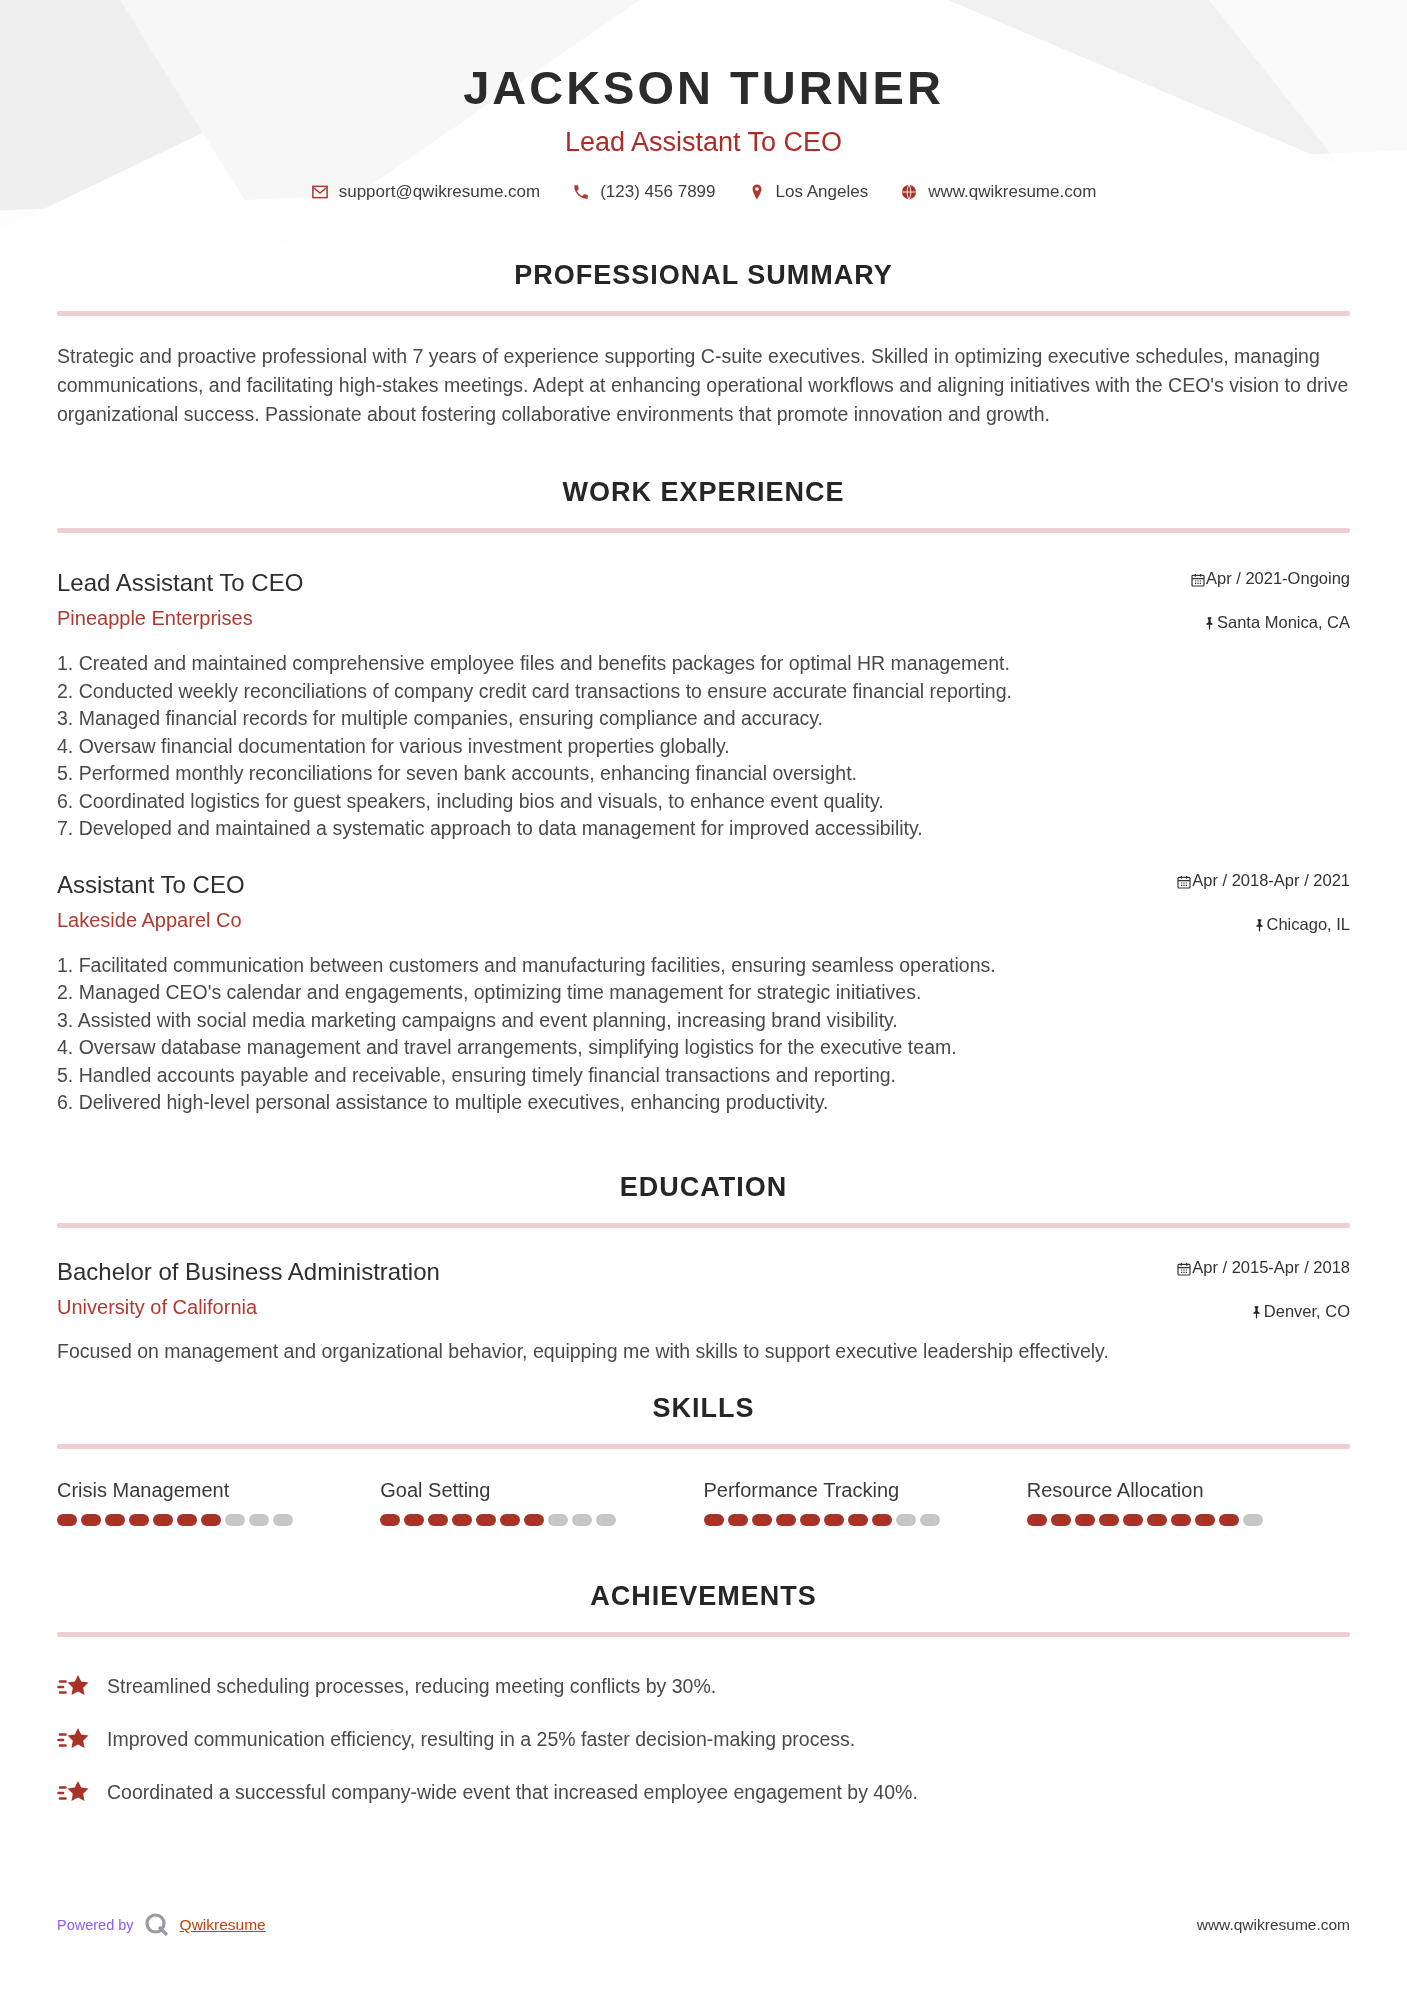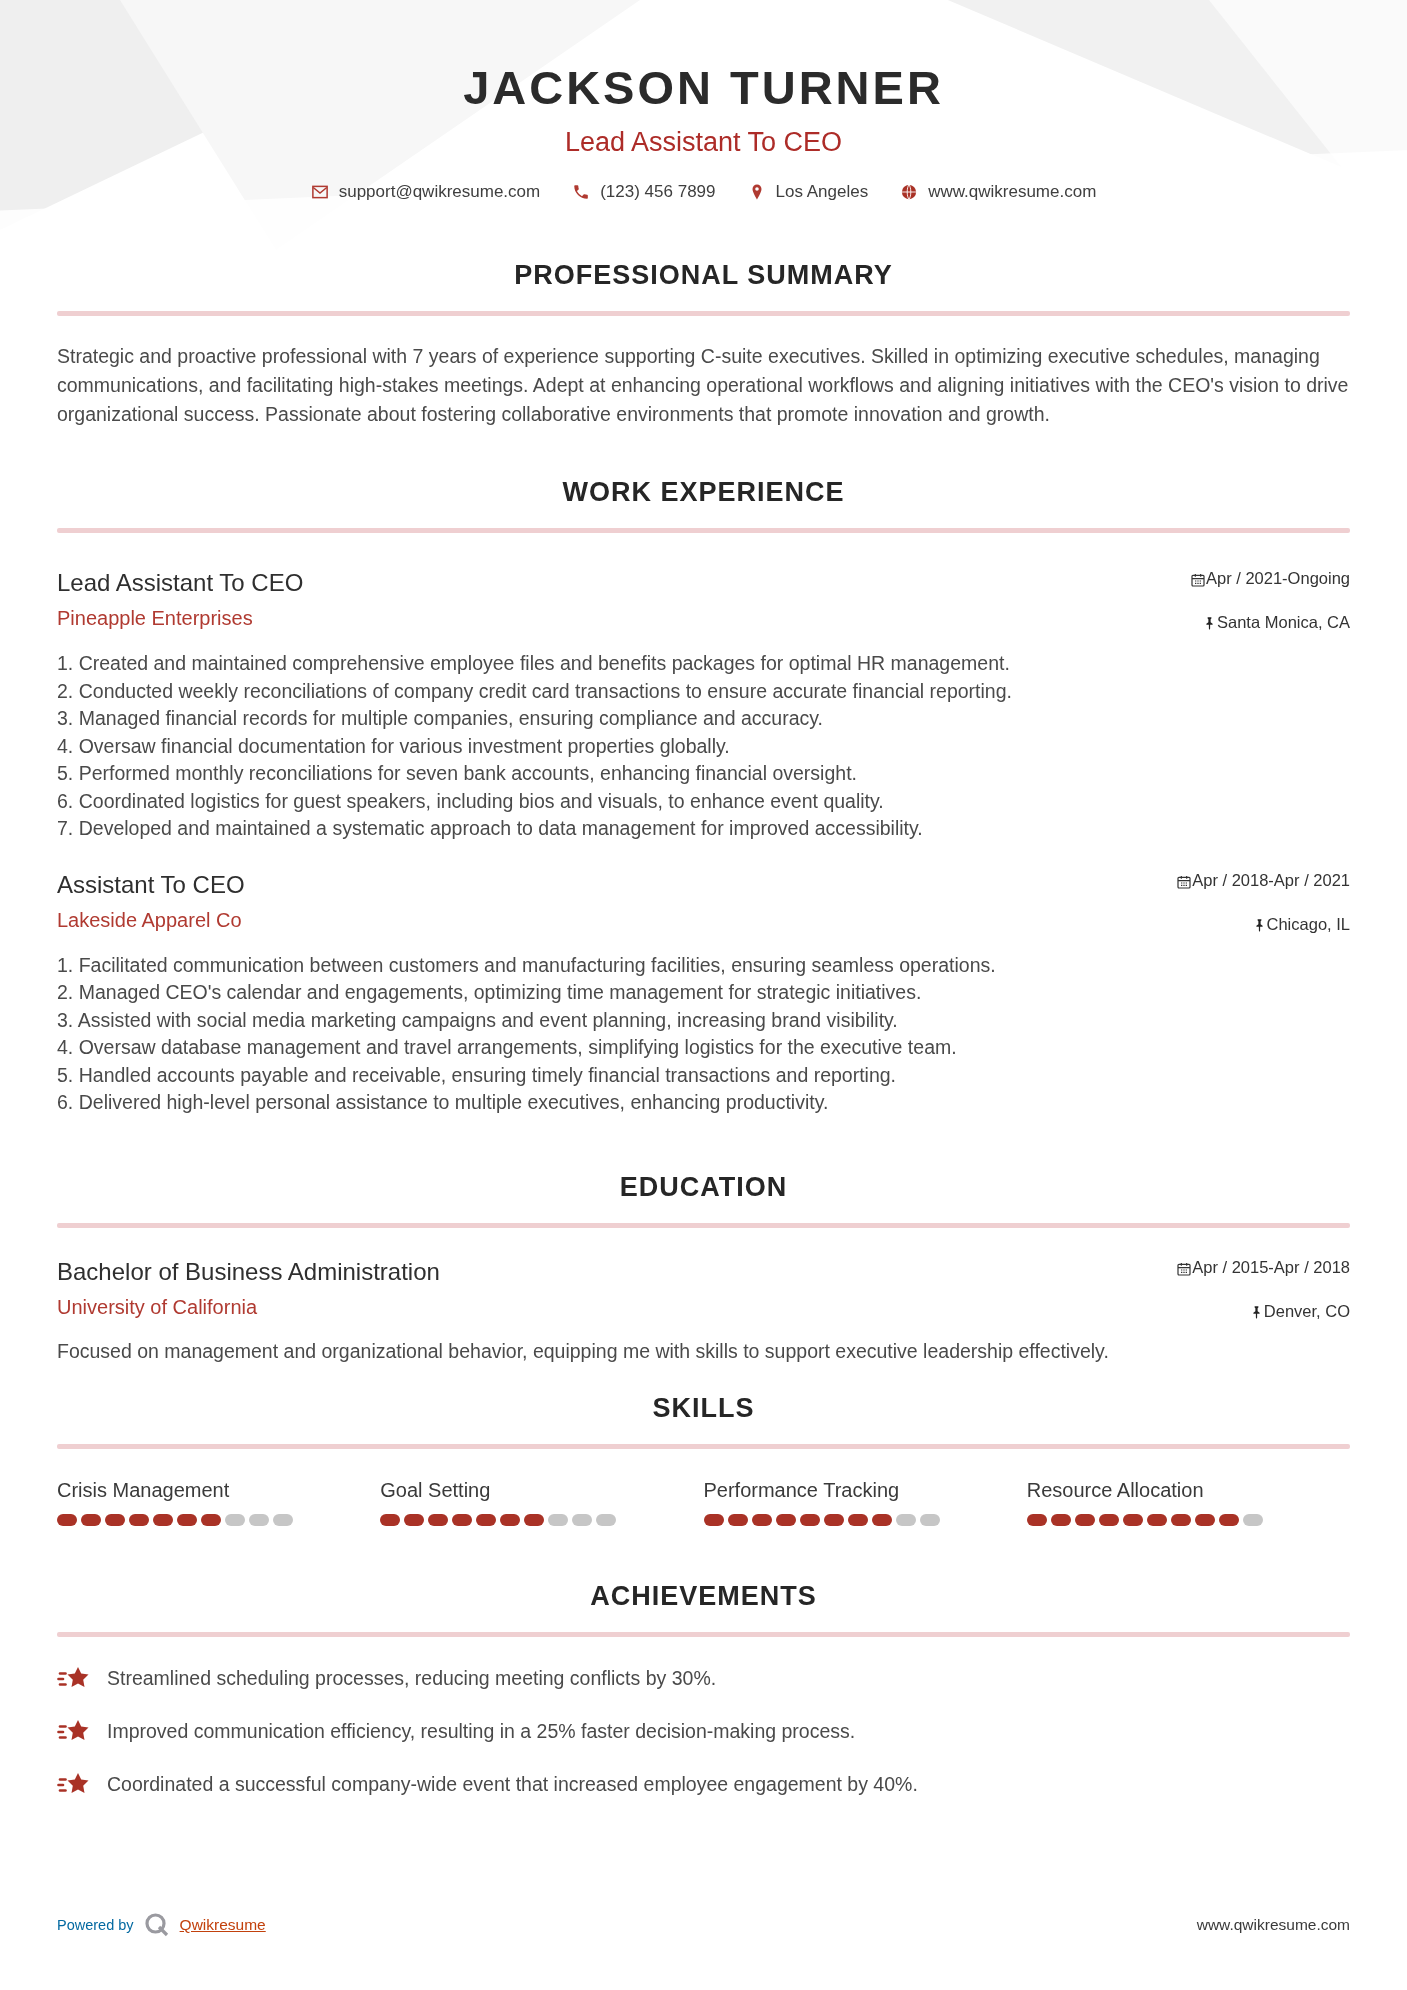--- a/index.html
+++ b/index.html
@@ -64,31 +64,31 @@
   .sec-skills .section-heading { margin-top:28px; }
   .skills-row { display:flex; margin-top:30px; }
   .skill { flex:1 1 0; }
   .skill-name { font-size:20px; color:#3a3a3a; }
   .skill-meter { margin-top:12px; display:flex; gap:4px; }
   .seg { width:20px; height:12px; border-radius:6px; display:inline-block; }
   .seg-filled { background:#a93226; }
   .seg-empty { background:#c6c6c6; }
 
   .sec-ach .section-heading { margin-top:55px; }
-  .ach-list { margin-top:28px;text-align:center; }
+  .ach-list { margin-top:36px;text-align:center; }
   .ach-item { display:flex; align-items:center; gap:16px; }
   .ach-item + .ach-item { margin-top:25px; }
   .ach-icon { width:34px; height:28px; flex:0 0 auto; }
   .ach-text { font-size:19.5px; color:#4a4a4a; }
 
   
   .footer { position:absolute; left:57px; right:57px; bottom:52px;
             display:flex; justify-content:space-between; align-items:center; }
   .footer-left { display:flex; align-items:center; gap:10px; }
-  .powered-by { font-size:14.5px; color:#0369a1; }
+  .powered-by { font-size:14.5px; color:#8b5cf6; }
   .qlogo { width:26px; height:26px; }
   .brand { font-size:15.5px; color:#c2410c; text-decoration:underline; }
   .footer-site { font-size:15.5px; color:#3a3a3a; }
 </style>
 </head>
 <body>
 
 <div class="page">
   <div class="header-bg">
     <div class="hb hb1"></div>

